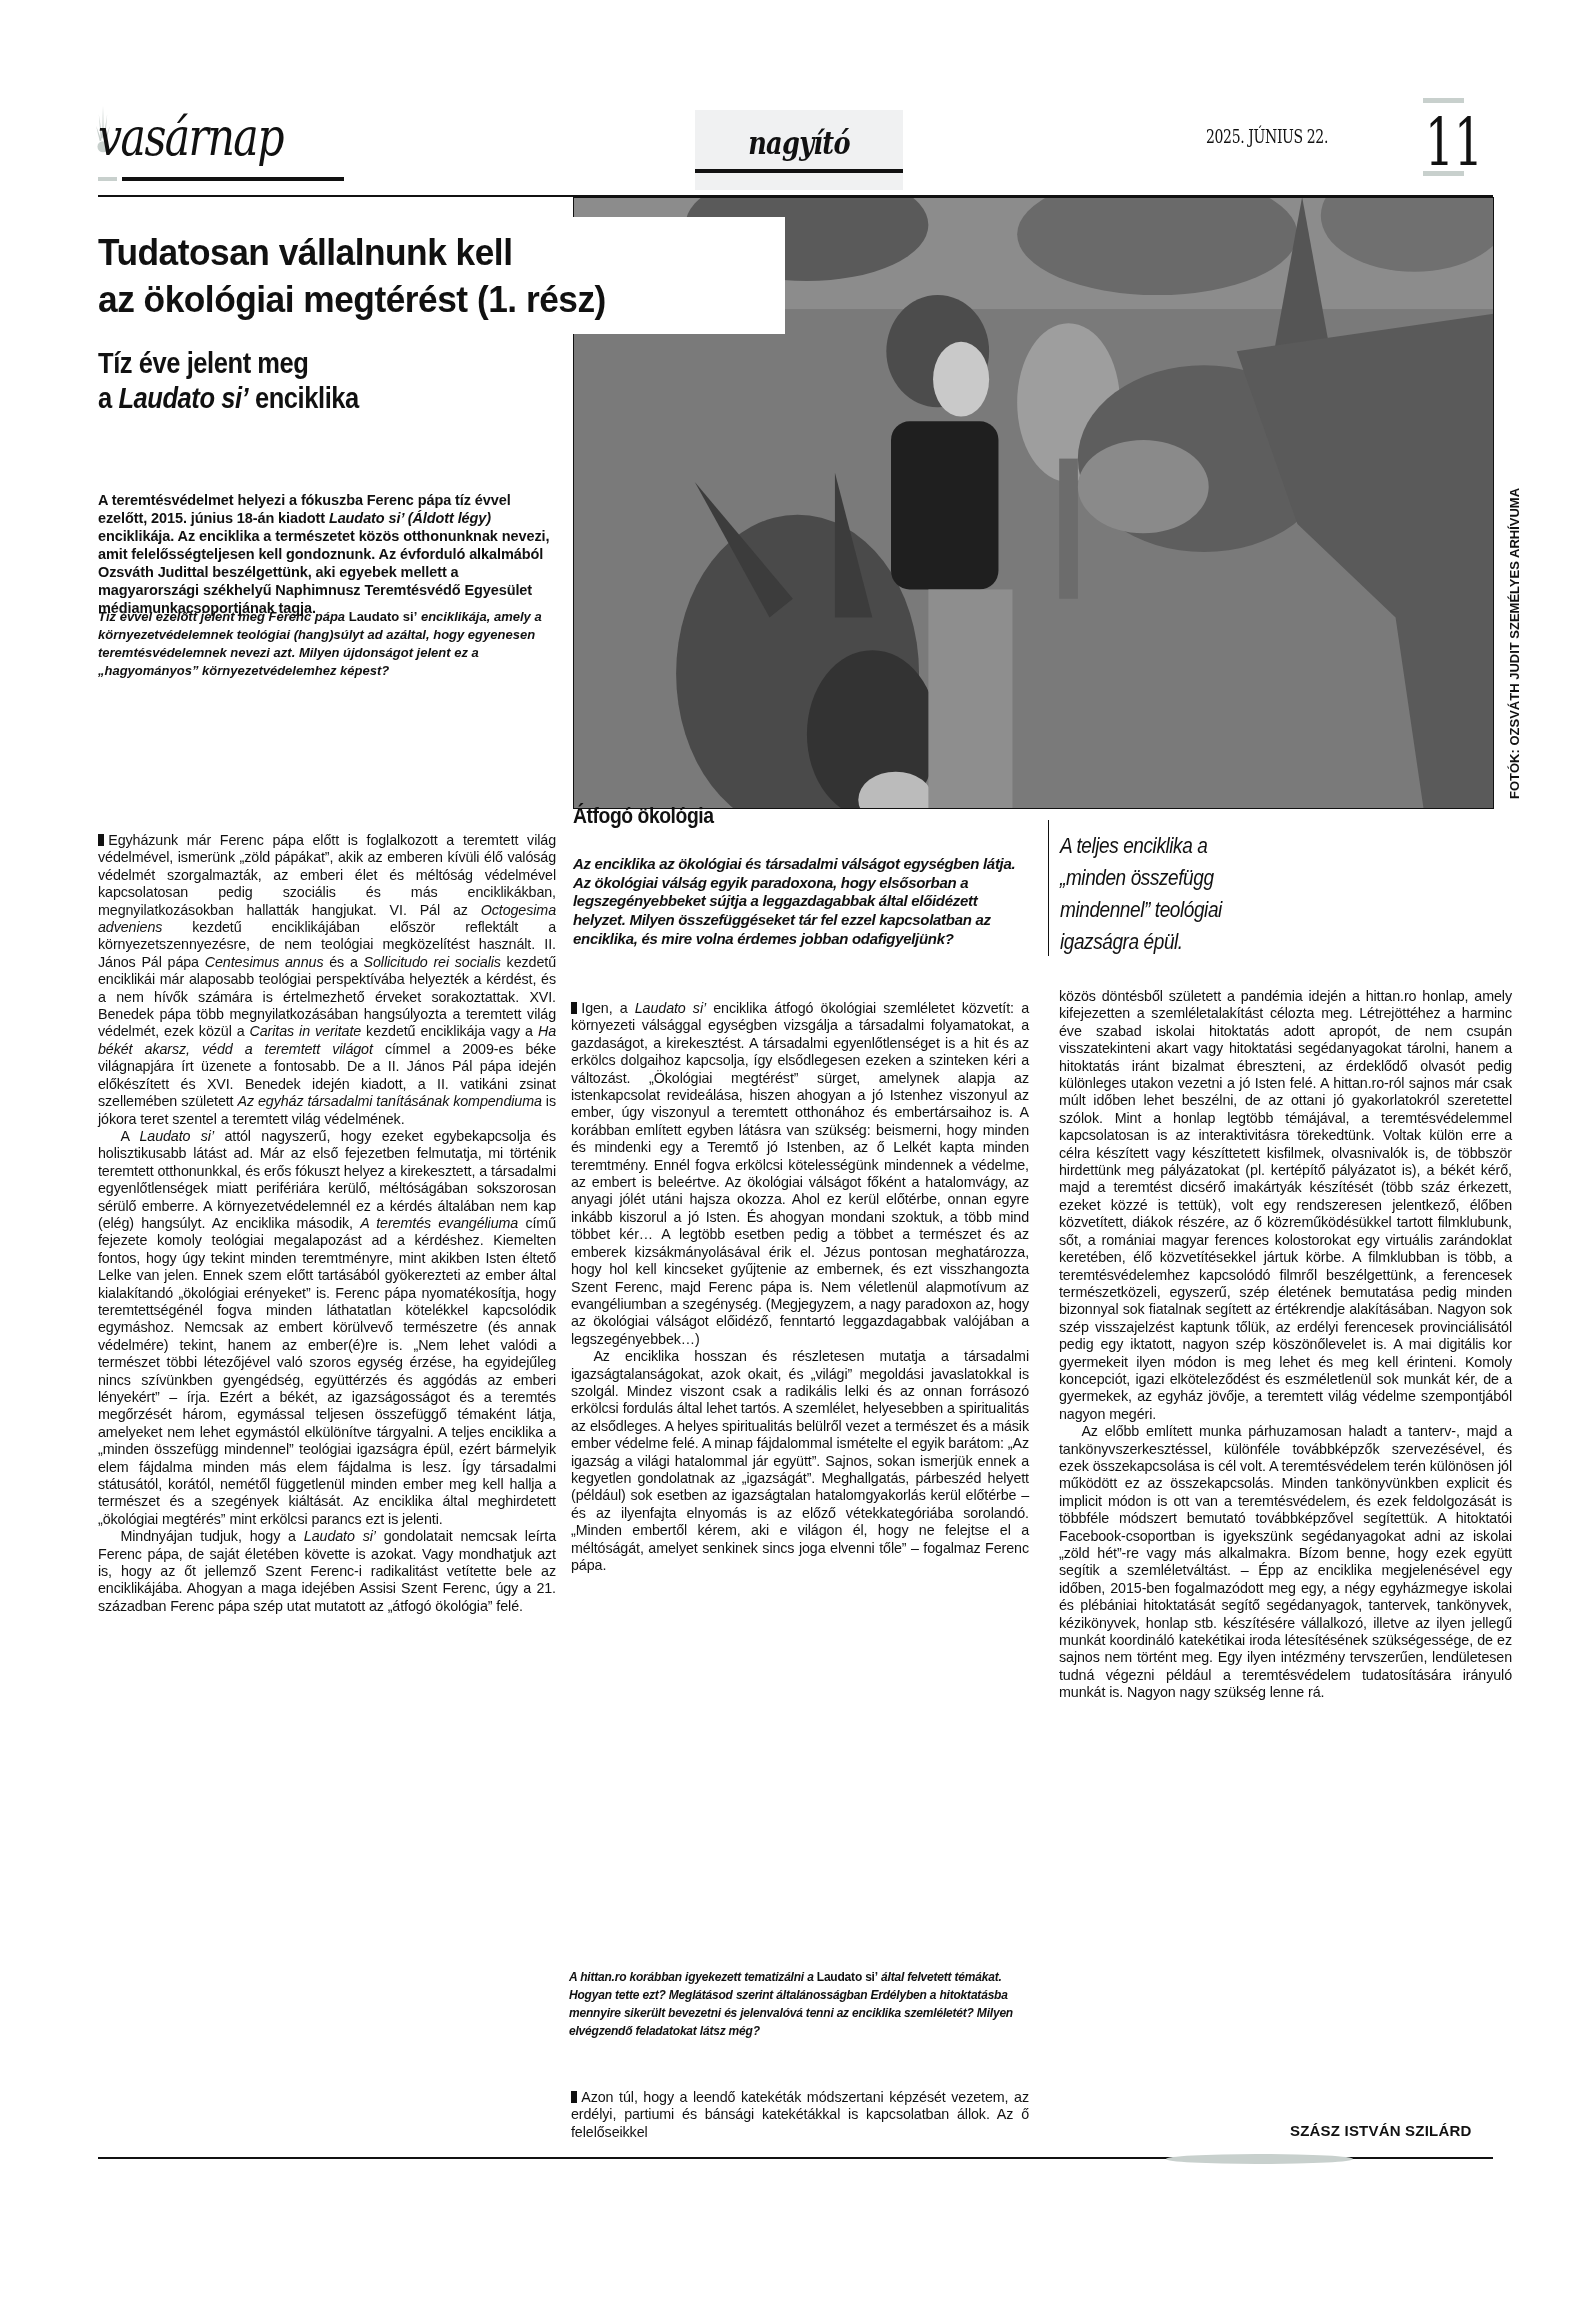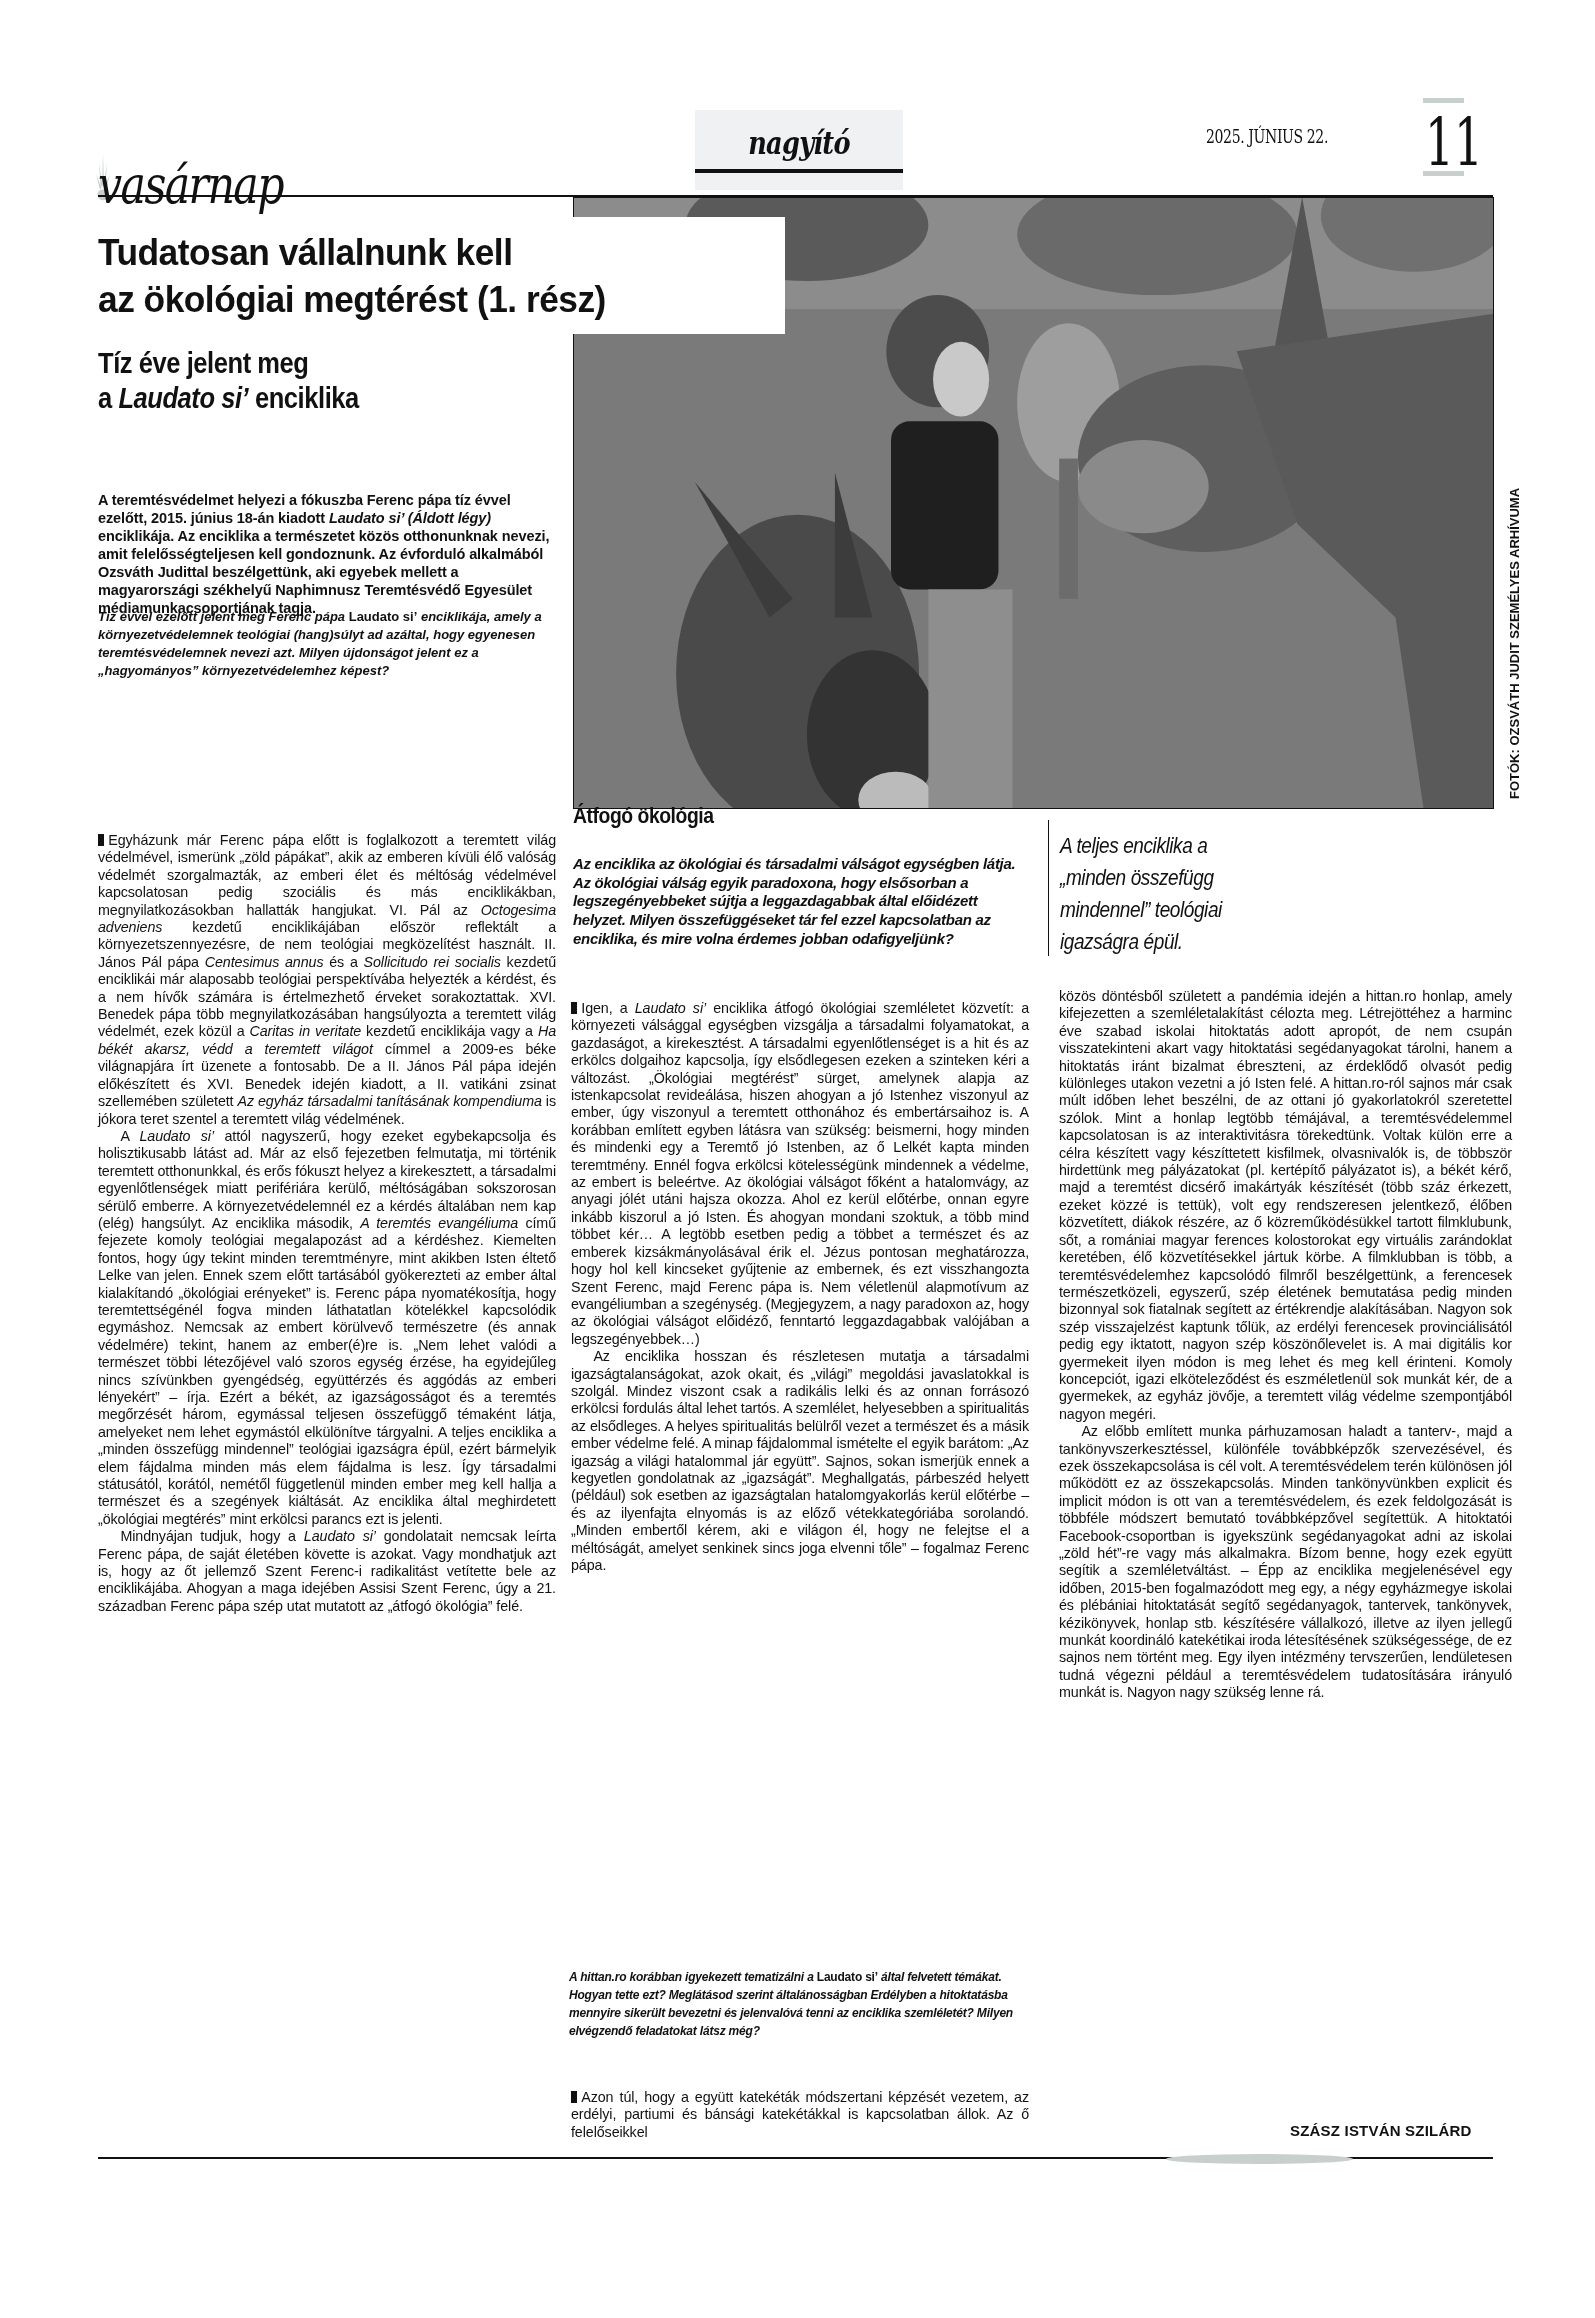--- a/index.html
+++ b/index.html
@@ -3,21 +3,21 @@
 <meta charset="utf-8">
 <style>
   html, body { margin: 0; padding: 0; background: #ffffff; }
   body {
     width: 1595px; height: 2319px; position: relative; overflow: hidden;
     font-family: "Liberation Sans", sans-serif; color: #111;
   }
   .abs { position: absolute; }
 
   
-  .logo { left: 96px; top: 105px; width: 252px; height: 65px; margin-top: 48px; }
+  .logo { left: 96px; top: 105px; width: 252px; height: 65px; }
   .logo-sun { position: absolute; left: 0; top: 0; width: 14px; height: 51px; }
   .logo-text { position: absolute; left: 2.3px; top: 5.6px; font-family: "DejaVu Serif", serif; font-style: italic; font-size: 52px; letter-spacing: -1.9px; transform: scaleX(0.82); transform-origin: left top; line-height: 1; color: #111; }
   .logo-rule { position: absolute; left: 26px; top: 72px; width: 222px; height: 3.7px; background: #111; }
   .logo-rule-grey { position: absolute; left: 2.3px; top: 72px; width: 18.7px; height: 3.7px; background: #c8d0cd; }
 
   .section-tab { left: 695px; top: 110px; width: 208px; height: 80px; background: #f0f1f2; }
   .section-tab span { position: absolute; left: 0; right: 0; top: 14px; text-align: center; font-family: "DejaVu Serif", serif; font-style: italic; font-weight: bold; font-size: 32px; letter-spacing: -0.9px; transform: scaleX(0.8); }
   .section-rule { left: 695px; top: 169px; width: 208px; height: 3.7px; background: #111; }
 
   .date { left: 1206px; top: 126px; font-family: "DejaVu Serif", serif; font-size: 18.7px; letter-spacing: -0.5px; transform: scaleX(0.75); transform-origin: left top; }
@@ -163,21 +163,21 @@
 <div class="abs pullquote">A teljes enciklika a „minden összefügg mindennel” teológiai igazságra épül.</div>
 
 <div class="col col2">
   <p><span class="bullet"></span><span>Igen, a </span><i>Laudato si’</i><span> enciklika átfogó ökológiai szemléletet közvetít: a környezeti válsággal egységben vizsgálja a társadalmi folyamatokat, a gazdaságot, a kirekesztést. A társadalmi egyenlőtlenséget is a hit és az erkölcs dolgaihoz kapcsolja, így elsődlegesen ezeken a szinteken kéri a változást. „Ökológiai megtérést” sürget, amelynek alapja az istenkapcsolat revideálása, hiszen ahogyan a jó Istenhez viszonyul az ember, úgy viszonyul a teremtett otthonához és embertársaihoz is. A korábban említett egyben látásra van szükség: beismerni, hogy minden és mindenki egy a Teremtő jó Istenben, az ő Lelkét kapta minden teremtmény. Ennél fogva erkölcsi kötelességünk mindennek a védelme, az embert is beleértve. Az ökológiai válságot főként a hatalomvágy, az anyagi jólét utáni hajsza okozza. Ahol ez kerül előtérbe, onnan egyre inkább kiszorul a jó Isten. És ahogyan mondani szoktuk, a több mind többet kér… A legtöbb esetben pedig a többet a természet és az emberek kizsákmányolásával érik el. Jézus pontosan meghatározza, hogy hol kell kincseket gyűjtenie az embernek, és ezt visszhangozta Szent Ferenc, majd Ferenc pápa is. Nem véletlenül alapmotívum az evangéliumban a szegénység. (Megjegyzem, a nagy paradoxon az, hogy az ökológiai válságot előidéző, fenntartó leggazdagabbak valójában a legszegényebbek…)</span></p>
   <p class="ind"><span>Az enciklika hosszan és részletesen mutatja a társadalmi igazságtalanságokat, azok okait, és „világi” megoldási javaslatokkal is szolgál. Mindez viszont csak a radikális lelki és az onnan forrásozó erkölcsi fordulás által lehet tartós. A szemlélet, helyesebben a spiritualitás az elsődleges. A helyes spiritualitás belülről vezet a természet és a másik ember védelme felé. A minap fájdalommal ismételte el egyik barátom: „Az igazság a világi hatalommal jár együtt”. Sajnos, sokan ismerjük ennek a kegyetlen gondolatnak az „igazságát”. Meghallgatás, párbeszéd helyett (például) sok esetben az igazságtalan hatalomgyakorlás kerül előtérbe – és az ilyenfajta elnyomás is az előző vétekkategóriába sorolandó. „Minden embertől kérem, aki e világon él, hogy ne felejtse el a méltóságát, amelyet senkinek sincs joga elvenni tőle” – fogalmaz Ferenc pápa.</span></p>
 </div>
 
 <div class="abs q3"><span>A hittan.ro korábban igyekezett tematizálni a </span><span class="up">Laudato si’</span><span> által felvetett témákat. Hogyan tette ezt? Meglátásod szerint általánosságban Erdélyben a hitoktatásba mennyire sikerült bevezetni és jelenvalóvá tenni az enciklika szemléletét? Milyen elvégzendő feladatokat látsz még?</span></div>
 
 <div class="col" style="left:571px; top:2089px; width:458px;">
-  <p><span class="bullet"></span><span>Azon túl, hogy a együtt katekéták módszertani képzését vezetem, az erdélyi, partiumi és bánsági katekétákkal is kapcsolatban állok. Az ő felelőseikkel</span></p>
+  <p><span class="bullet"></span><span>Azon túl, hogy a leendő katekéták módszertani képzését vezetem, az erdélyi, partiumi és bánsági katekétákkal is kapcsolatban állok. Az ő felelőseikkel</span></p>
 </div>
 
 <div class="col col3">
   <p><span>közös döntésből született a pandémia idején a hittan.ro honlap, amely kifejezetten a szemléletalakítást célozta meg. Létrejöttéhez a harminc éve szabad iskolai hitoktatás adott apropót, de nem csupán visszatekinteni akart vagy hitoktatási segédanyagokat tárolni, hanem a hitoktatás iránt bizalmat ébreszteni, az érdeklődő olvasót pedig különleges utakon vezetni a jó Isten felé. A hittan.ro-ról sajnos már csak múlt időben lehet beszélni, de az ottani jó gyakorlatokról szeretettel szólok. Mint a honlap legtöbb témájával, a teremtésvédelemmel kapcsolatosan is az interaktivitásra törekedtünk. Voltak külön erre a célra készített vagy készíttetett kisfilmek, olvasnivalók is, de többször hirdettünk meg pályázatokat (pl. kertépítő pályázatot is), a békét kérő, majd a teremtést dicsérő imakártyák készítését (több száz érkezett, ezeket közzé is tettük), volt egy rendszeresen jelentkező, élőben közvetített, diákok részére, az ő közreműködésükkel tartott filmklubunk, sőt, a romániai magyar ferences kolostorokat egy virtuális zarándoklat keretében, élő közvetítésekkel jártuk körbe. A filmklubban is több, a teremtésvédelemhez kapcsolódó filmről beszélgettünk, a ferencesek természetközeli, egyszerű, szép életének bemutatása pedig minden bizonnyal sok fiatalnak segített az értékrendje alakításában. Nagyon sok szép visszajelzést kaptunk tőlük, az erdélyi ferencesek provinciálisától pedig egy iktatott, nagyon szép köszönőlevelet is. A mai digitális kor gyermekeit ilyen módon is meg lehet és meg kell érinteni. Komoly koncepciót, igazi elköteleződést és eszméletlenül sok munkát kér, de a gyermekek, az egyház jövője, a teremtett világ védelme szempontjából nagyon megéri.</span></p>
   <p class="ind"><span>Az előbb említett munka párhuzamosan haladt a tanterv-, majd a tankönyvszerkesztéssel, különféle továbbképzők szervezésével, és ezek összekapcsolása is cél volt. A teremtésvédelem terén különösen jól működött ez az összekapcsolás. Minden tankönyvünkben explicit és implicit módon is ott van a teremtésvédelem, és ezek feldolgozását is többféle módszert bemutató továbbképzővel segítettük. A hitoktatói Facebook-csoportban is igyekszünk segédanyagokat adni az iskolai „zöld hét”-re vagy más alkalmakra. Bízom benne, hogy ezek együtt segítik a szemléletváltást. – Épp az enciklika megjelenésével egy időben, 2015-ben fogalmazódott meg egy, a négy egyházmegye iskolai és plébániai hitoktatását segítő segédanyagok, tantervek, tankönyvek, kézikönyvek, honlap stb. készítésére vállalkozó, illetve az ilyen jellegű munkát koordináló katekétikai iroda létesítésének szükségessége, de ez sajnos nem történt meg. Egy ilyen intézmény tervszerűen, lendületesen tudná végezni például a teremtésvédelem tudatosítására irányuló munkát is. Nagyon nagy szükség lenne rá.</span></p>
 </div>
 
 <div class="abs author">SZÁSZ ISTVÁN SZILÁRD</div>
 <div class="abs bottom-rule"></div>
 <div class="abs author-swoosh"></div>

